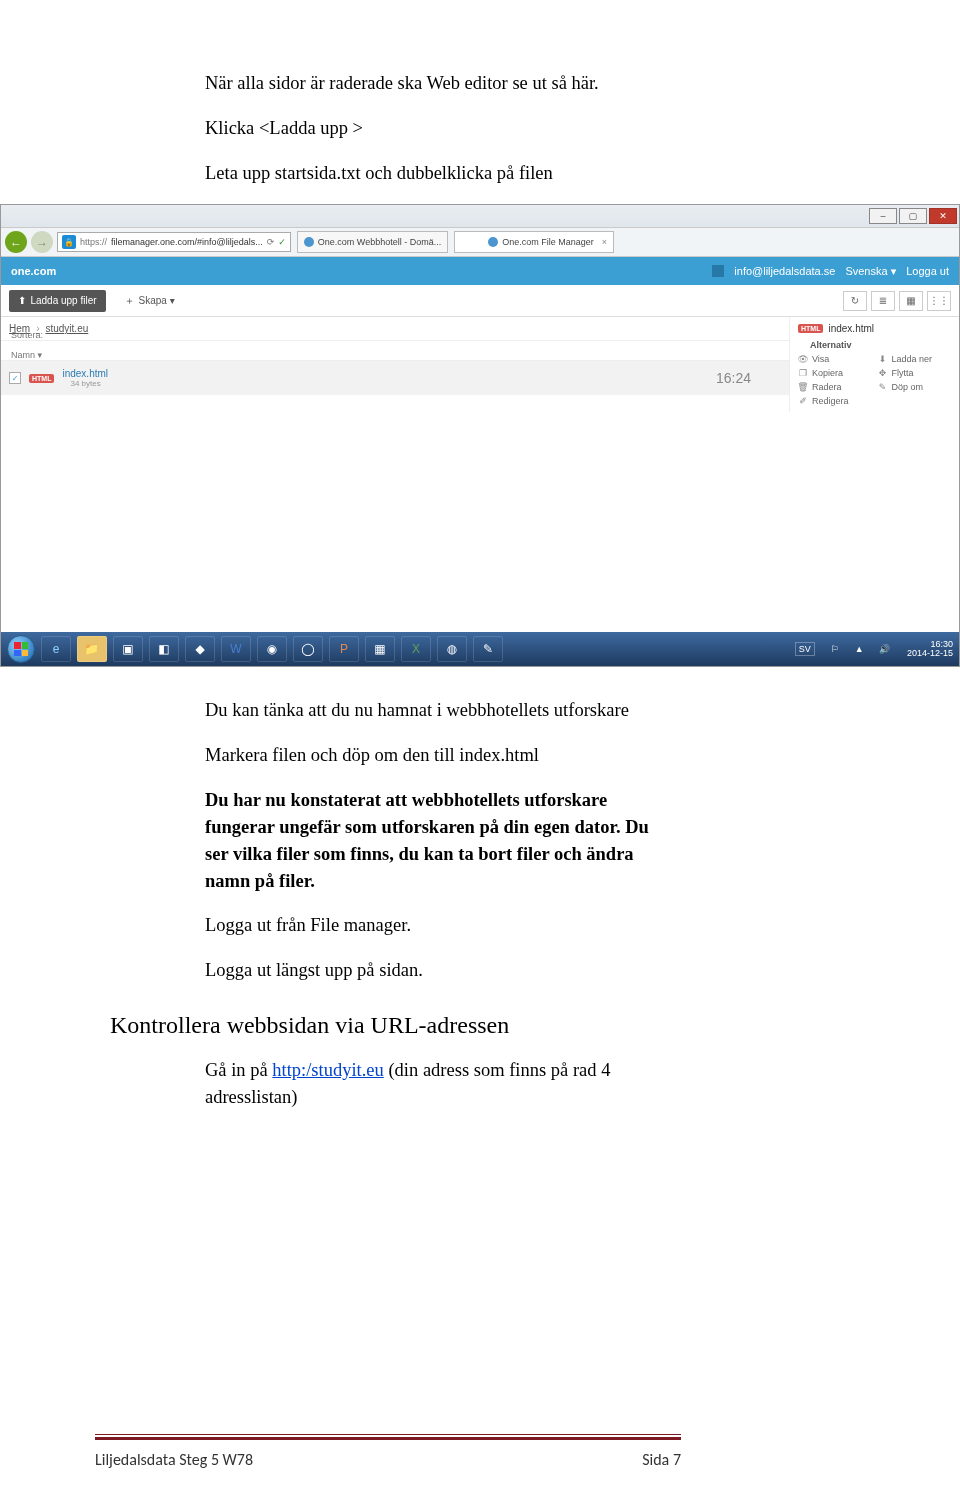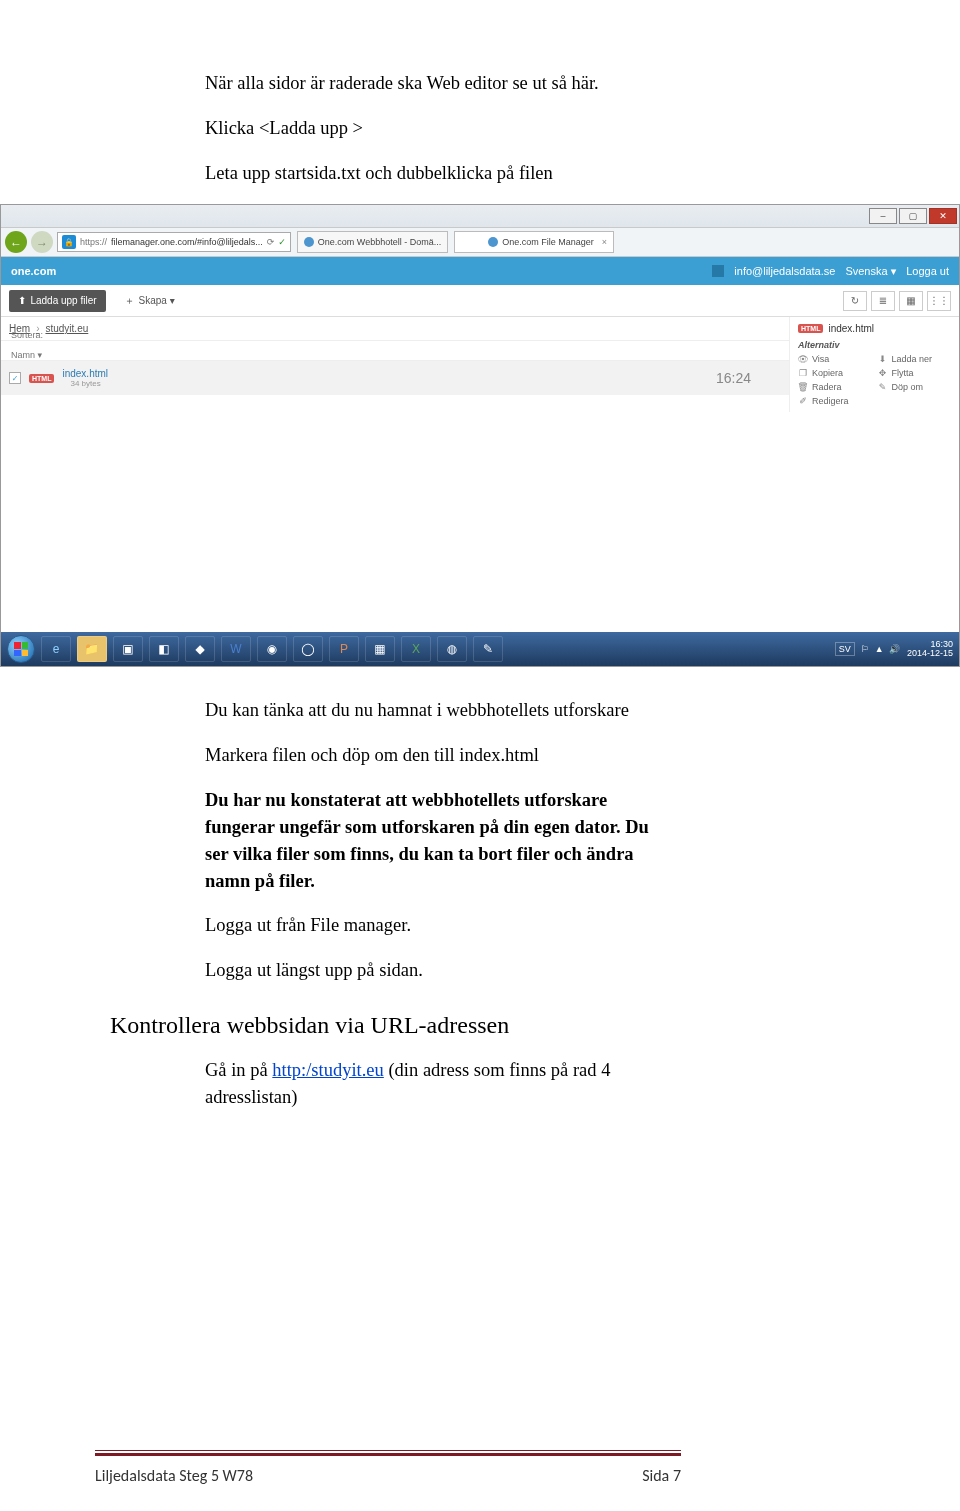--- a/index.html
+++ b/index.html
@@ -56,43 +56,43 @@
   .filerow .chk { width:12px; height:12px; border:1px solid #aaa; background:#fff; display:flex; align-items:center; justify-content:center; font-size:8px; color:#3b9fd3;}
   .filerow .badge { background:#d9534f; color:#fff; font-size:7px; padding:1px 3px; border-radius:2px; font-weight:bold;}
   .filerow .fname { color:#2b7cb3; font-size:10px;}
   .filerow .fsize { color:#888; font-size:14px; margin-left:auto; margin-right:30px; display:flex; gap:20px;text-align:center;}
 
   
   .fm-side { width:170px; border-left:1px solid #eee; padding:6px 8px; font-size:9px; color:#555;}
   .side-head { display:flex; align-items:center; gap:5px; margin-bottom:6px;}
   .side-head .badge { background:#d9534f; color:#fff; font-size:7px; padding:1px 3px; border-radius:2px; font-weight:bold;}
   .side-head .fname { color:#333; font-size:10px;}
-  .side-section-title { font-weight:bold; margin:4px 0;font-style:italic;}
+  .side-section-title { font-weight:bold; margin:4px 12px;}
   .side-grid { display:grid; grid-template-columns:1fr 1fr; gap:4px 6px;}
   .side-grid div { display:flex; align-items:center; gap:4px; color:#666;}
   .side-grid .mi { width:10px; display:inline-flex; justify-content:center; color:#888;}
 
   
   .fm-white { height:220px; background:#fff;}
 
   
   .taskbar { height:34px; background:linear-gradient(#3e6aa0,#1e3a5f); display:flex; align-items:center; padding:0 6px; gap:6px;}
   .startorb { width:28px; height:28px; border-radius:50%; background:radial-gradient(circle at 35% 35%, #8fd0ff, #1162a6); border:1px solid #2b5a8a; display:flex; align-items:center; justify-content:center;}
   .winflag { width:14px; height:14px; display:grid; grid-template-columns:1fr 1fr; grid-template-rows:1fr 1fr; gap:1px;}
   .winflag span:nth-child(1){background:#e23;} .winflag span:nth-child(2){background:#3b3;} .winflag span:nth-child(3){background:#36f;} .winflag span:nth-child(4){background:#fb3;}
   .tb-icon { width:30px; height:26px; border:1px solid rgba(255,255,255,.15); border-radius:2px; display:flex; align-items:center; justify-content:center; color:#fff; font-size:12px;}
-  .tb-right { margin-left:auto; display:flex; align-items:center; gap:6px; color:#fff; font-size:9px;}
+  .tb-right { margin-left:auto; display:flex; align-items:center; gap:16px; color:#fff; font-size:9px;}
   .tb-clock { text-align:right; line-height:1.1;}
   .lang { border:1px solid rgba(255,255,255,.3); padding:1px 3px; font-size:9px;}
 
   
   .footer-line { border-top:3px solid #7c1b23; margin:0 -15px 8px -15px; padding-top:2px; position:relative;}
   .footer-line::before { content:""; position:absolute; top:-6px; left:0; right:0; border-top:1px solid #7c1b23;}
   .footer-row { display:flex; justify-content:space-between; font-family:"Calibri","Segoe UI",sans-serif; font-size:16px; color:#333; margin:0 -15px;}
-  .page-footer { position:absolute; bottom:26px; left:110px; right:110px;}
+  .page-footer { position:absolute; bottom:42px; left:110px; right:110px;}
 
   .content-area { padding-top:10px; }
 </style>
 </head>
 <body>
 
 <div class="page">
 
   <div class="content-area">
     <p class="body-text indent-block">När alla sidor är raderade ska Web editor se ut så här.</p>

